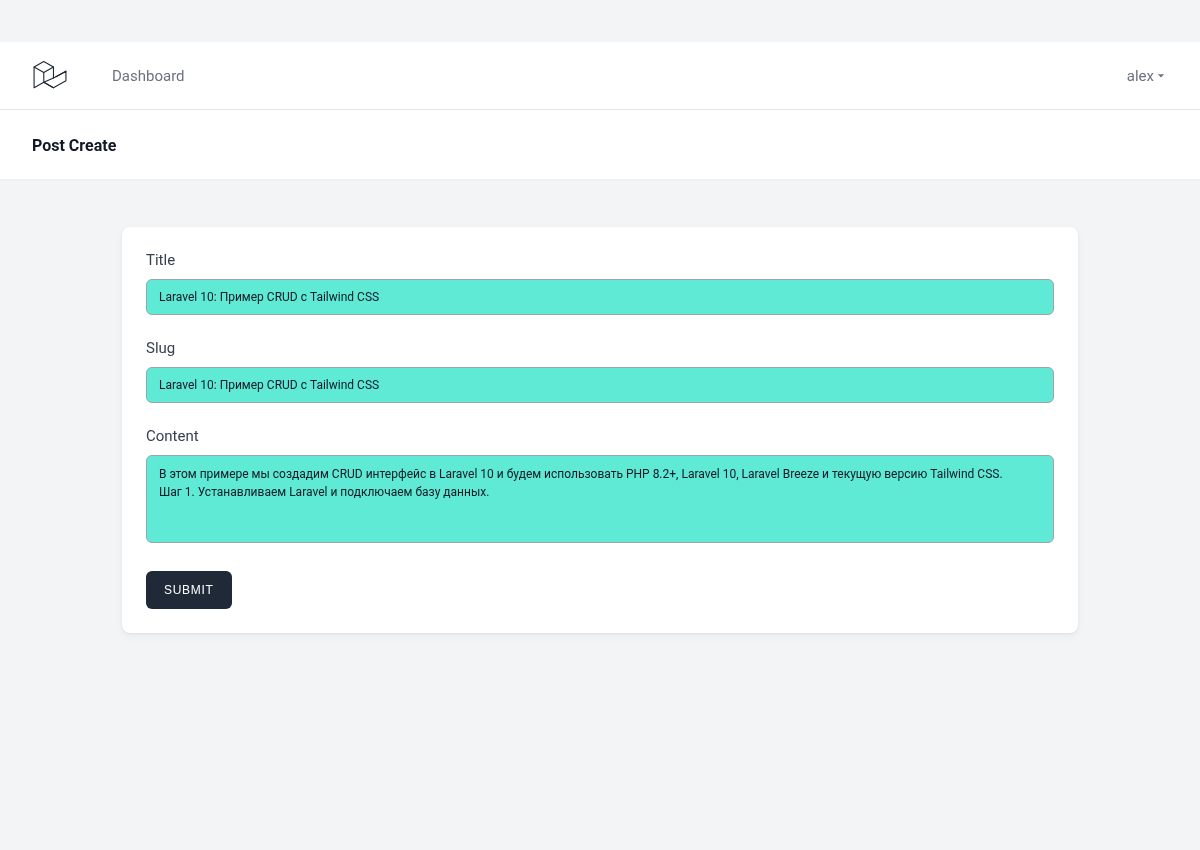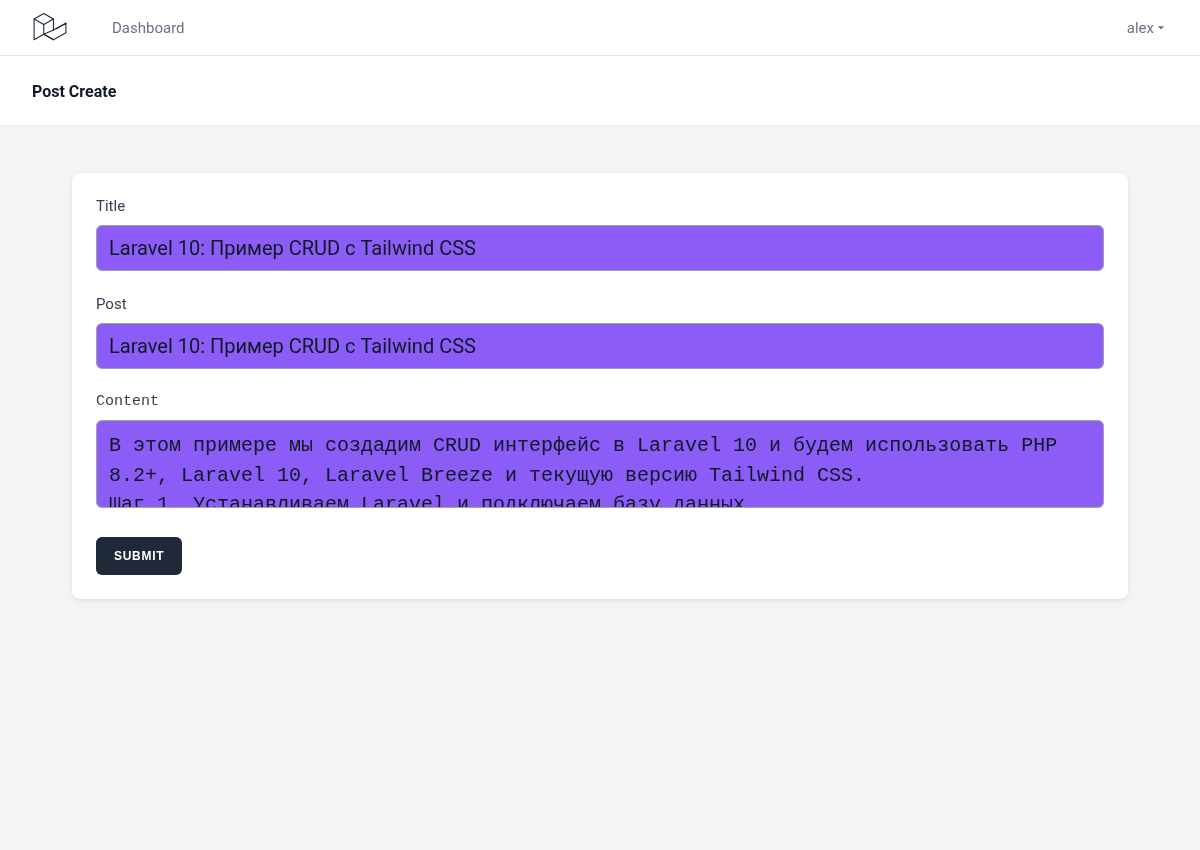--- a/index.html
+++ b/index.html
@@ -6,68 +6,69 @@
   body {
     font-family: -apple-system, BlinkMacSystemFont, "Segoe UI", Roboto, "Helvetica Neue", Arial, sans-serif;
     background: #f3f4f6;
     color: #111827;
     width: 1200px;
     height: 850px;
   }
   .topnav {
     background: #ffffff;
     border-bottom: 1px solid #e5e7eb;
-    height: 56px;
+    height: 68px;
     display: flex;
     align-items: center;
     justify-content: space-between;
     padding: 0 32px;
+    margin-top: 42px;
   }
   .nav-left { display: flex; align-items: center; gap: 44px; }
   .logo { width: 36px; height: 36px; color: #1f2937; display:flex; align-items:center; }
   .nav-link { color: #6b7280; font-size: 15px; text-decoration: none; }
   .user-menu { display: flex; align-items: center; color: #6b7280; font-size: 15px; cursor: pointer; }
   .chev { width: 14px; height: 14px; color: #6b7280; }
 
   .page-header {
     background: #ffffff;
     padding: 26px 32px 24px;
     box-shadow: 0 1px 2px rgba(0,0,0,0.04);
   }
   .page-title { font-size: 16px; font-weight: 700; color: #111827; }
 
   .content-wrap { padding: 48px 0; display: flex; justify-content: center; }
   .card {
     background: #ffffff;
-    width: 1056px;
+    width: 956px;
     border-radius: 8px;
     box-shadow: 0 1px 3px rgba(0,0,0,0.07), 0 4px 12px rgba(0,0,0,0.03);
     padding: 24px;
   }
   .field { margin-bottom: 24px; }
-  .field:last-of-type { margin-bottom: 24px; font-family: Liberation Mono, monospace; }
+  .field:last-of-type { margin-bottom: 24px; }
   .label { display: block; font-size: 15px; color: #374151; margin-bottom: 10px; }
   .input, .textarea {
     width: 100%;
     border: 1px solid #9ca3af;
     border-radius: 6px;
     padding: 10px 12px;
-    font-size: 20px;
+    font-size: 12px;
     font-family: inherit;
     color: #111827;
-    background: #8b5cf6;
+    background: #5eead4;
   }
   .textarea { height: 88px; resize: none; line-height: 1.48; overflow:hidden; }
   .btn {
     background: #1f2937;
     color: #ffffff;
     border: none;
     padding: 12px 18px;
     font-size: 12px;
-    font-weight: 700;
+    font-weight: 400;
     letter-spacing: 0.06em;
     border-radius: 6px;
     cursor: pointer;
     text-transform: uppercase;
   }
 </style>
 </head>
 <body>
 
 <nav class="topnav">
@@ -95,21 +96,21 @@
   <h1 class="page-title">Post Create</h1>
 </header>
 
 <div class="content-wrap">
   <div class="card">
     <div class="field">
       <label class="label">Title</label>
       <input class="input" type="text" value="Laravel 10: Пример CRUD с Tailwind CSS" style="">
     </div>
     <div class="field">
-      <label class="label">Post</label>
+      <label class="label">Slug</label>
       <input class="input" type="text" value="Laravel 10: Пример CRUD с Tailwind CSS" style="">
     </div>
     <div class="field">
       <label class="label">Content</label>
       <textarea class="textarea" style="">В этом примере мы создадим CRUD интерфейс в Laravel 10 и будем использовать PHP 8.2+, Laravel 10, Laravel Breeze и текущую версию Tailwind CSS.
 Шаг 1. Устанавливаем Laravel и подключаем базу данных.</textarea>
     </div>
     <button class="btn">Submit</button>
   </div>
 </div>

